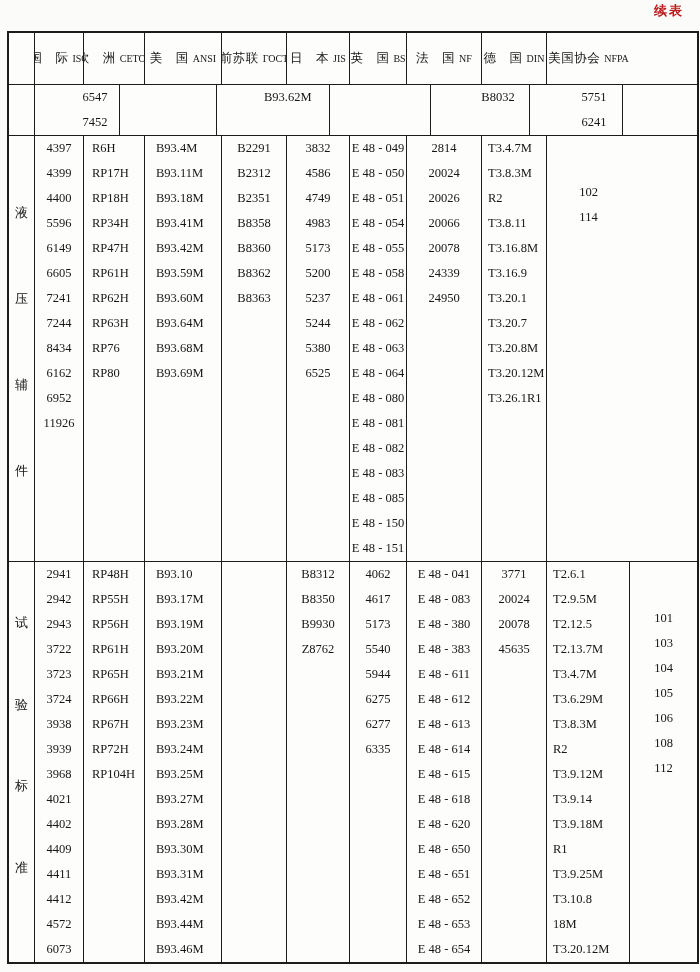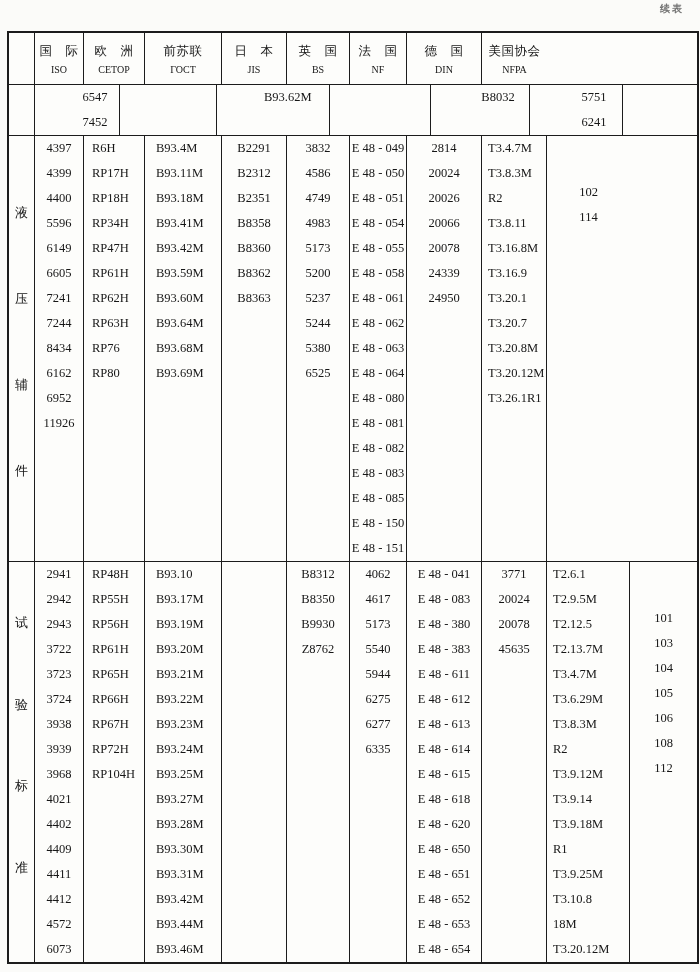--- a/index.html
+++ b/index.html
@@ -8,36 +8,36 @@
     background:#fbfbf9;
     font-family:"Liberation Serif","DejaVu Serif",serif;
     color:#161616;
     position:relative;
     overflow:hidden;
   }
   .page { position:absolute; inset:0; }
   .continued {
     position:absolute; top:2px; right:16px;
     font-family:"DejaVu Sans","Liberation Sans",sans-serif;
-    font-weight:bold; font-size:10px; letter-spacing:2px; color:#737373;
+    font-weight:bold; font-size:13px; letter-spacing:2px; color:#b91c1c;
   }
   .table {
     position:absolute; left:7px; top:31px;
     width:692px; height:933px;
     border:2px solid #1c1c1c;
     background:#fdfdfb;
   }
   .hrow, .group {
     display:grid;
     grid-template-columns:26px 49px 61px 77px 65px 63px 57px 75px 65px 83px 67px;
   }
   .hrow { height:52px; border-bottom:1px solid #1c1c1c; }
   .hcell {
     border-right:1px solid #1c1c1c;
-    display:flex; flex-direction:column; justify-content:center; align-items:center;
+    display:flex; flex-direction:row; justify-content:center; align-items:center;
     gap:4px; text-align:center; overflow:hidden;
   }
   .hcell:last-child { border-right:none; }
   .hzh { font-size:12.5px; white-space:nowrap; letter-spacing:0.5px; }
   .hen { font-size:10px; white-space:nowrap; }
   .group { border-bottom:1px solid #1c1c1c; overflow:hidden; }
   .group:last-child { border-bottom:none; }
   .g1 { height:51px;gap:36px; }
   .g2 { height:426px; }
   .g3 { height:400px; }
@@ -65,20 +65,24 @@
   <div class="table">
     <div class="hrow" id="hrow">
         <div class="hcell"></div>
         <div class="hcell">
           <div class="hzh">国　际</div>
           <div class="hen">ISO</div>
         </div>
         <div class="hcell">
           <div class="hzh">欧　洲</div>
           <div class="hen">CETOP</div>
+        </div>
+        <div class="hcell">
+          <div class="hzh">美　国</div>
+          <div class="hen">ANSI</div>
         </div>
         <div class="hcell">
           <div class="hzh">前苏联</div>
           <div class="hen">ГОСТ</div>
         </div>
         <div class="hcell">
           <div class="hzh">日　本</div>
           <div class="hen">JIS</div>
         </div>
         <div class="hcell">

